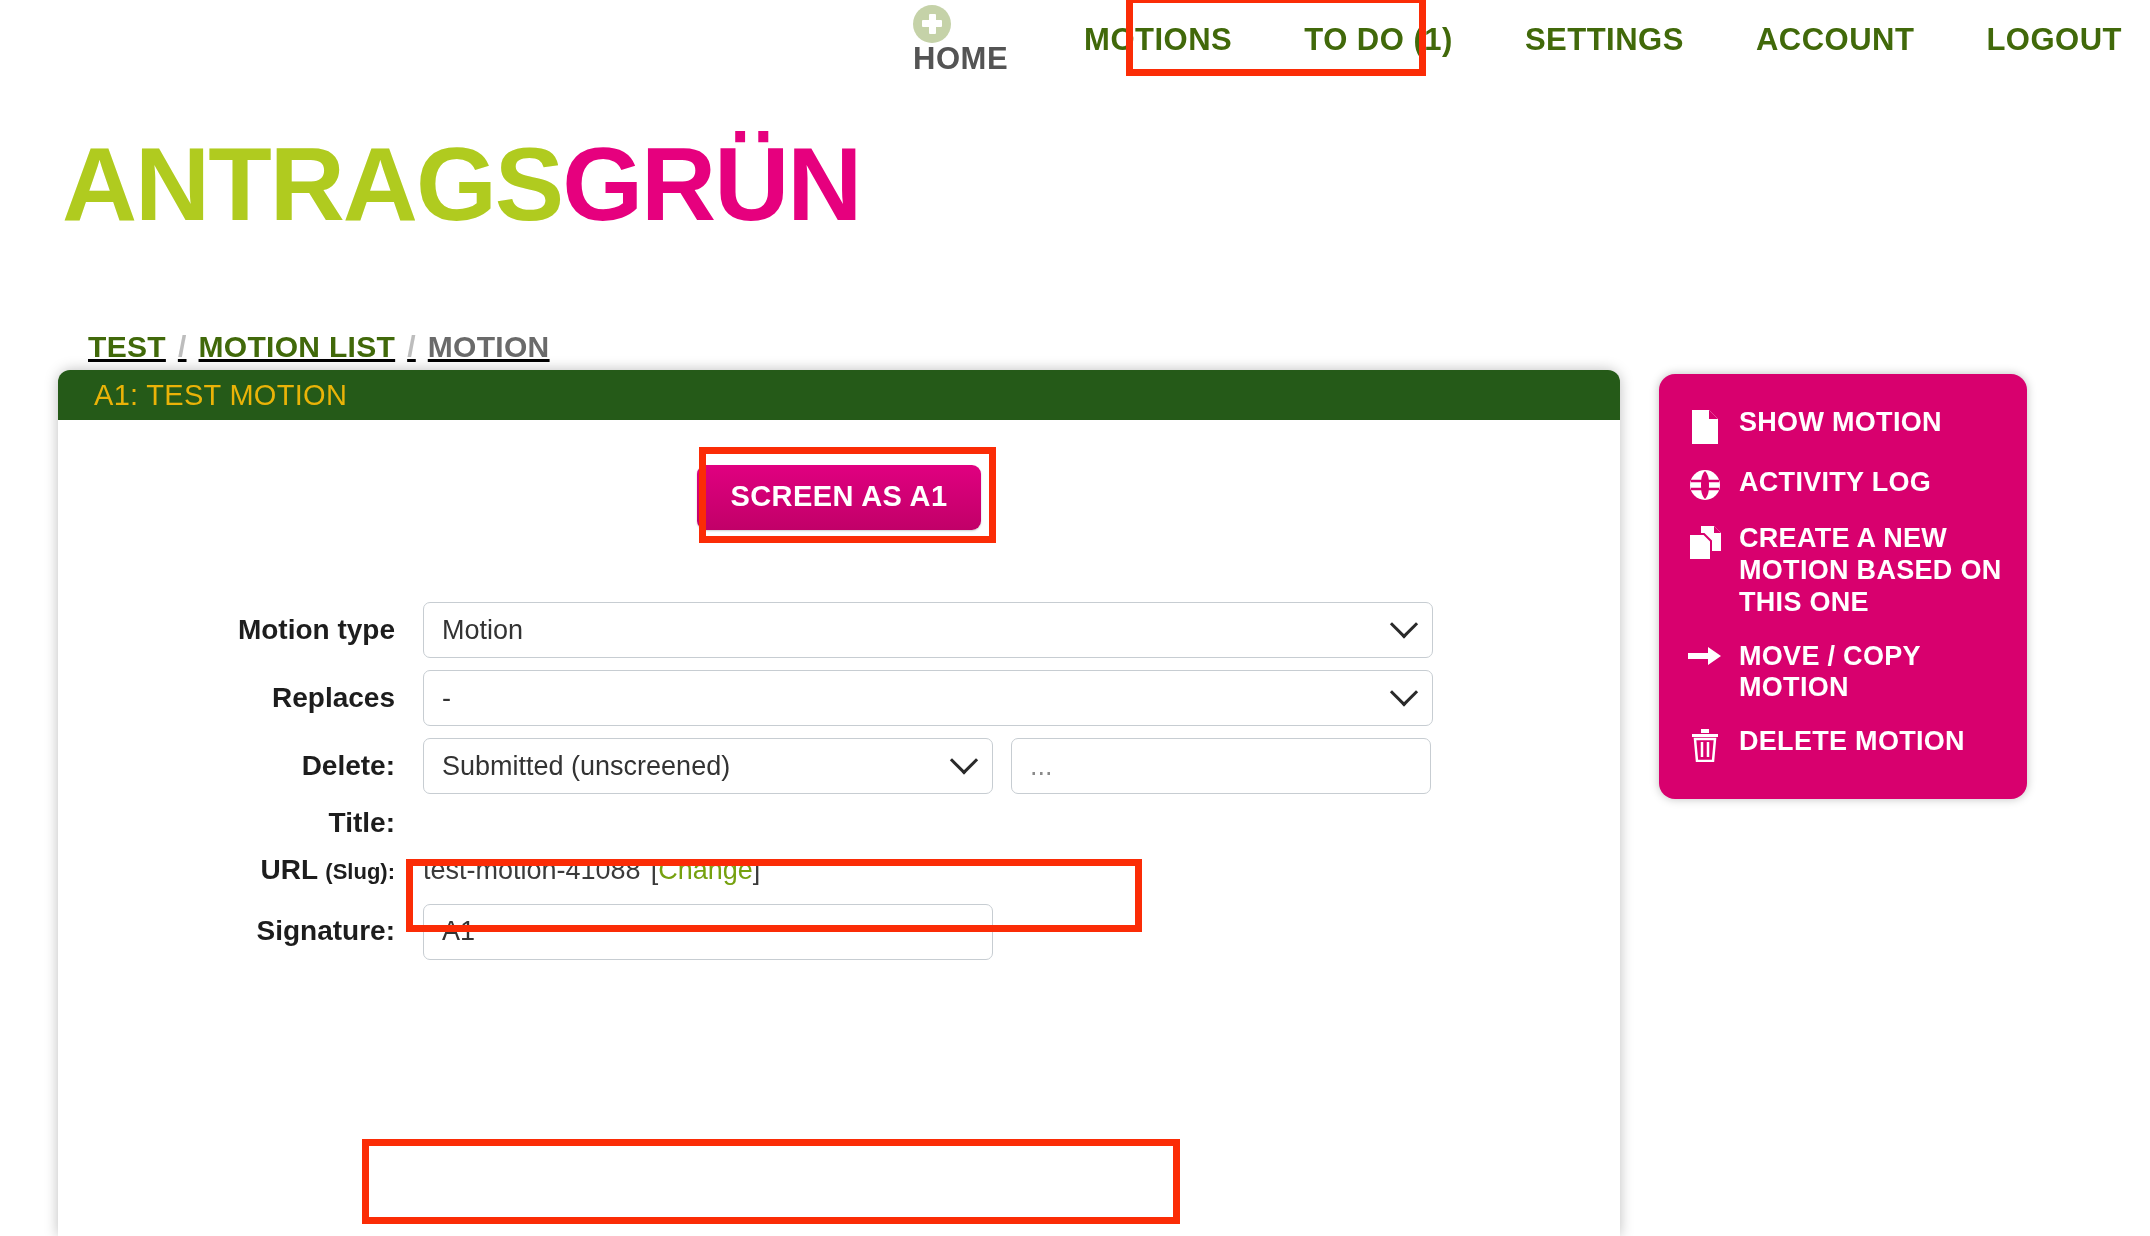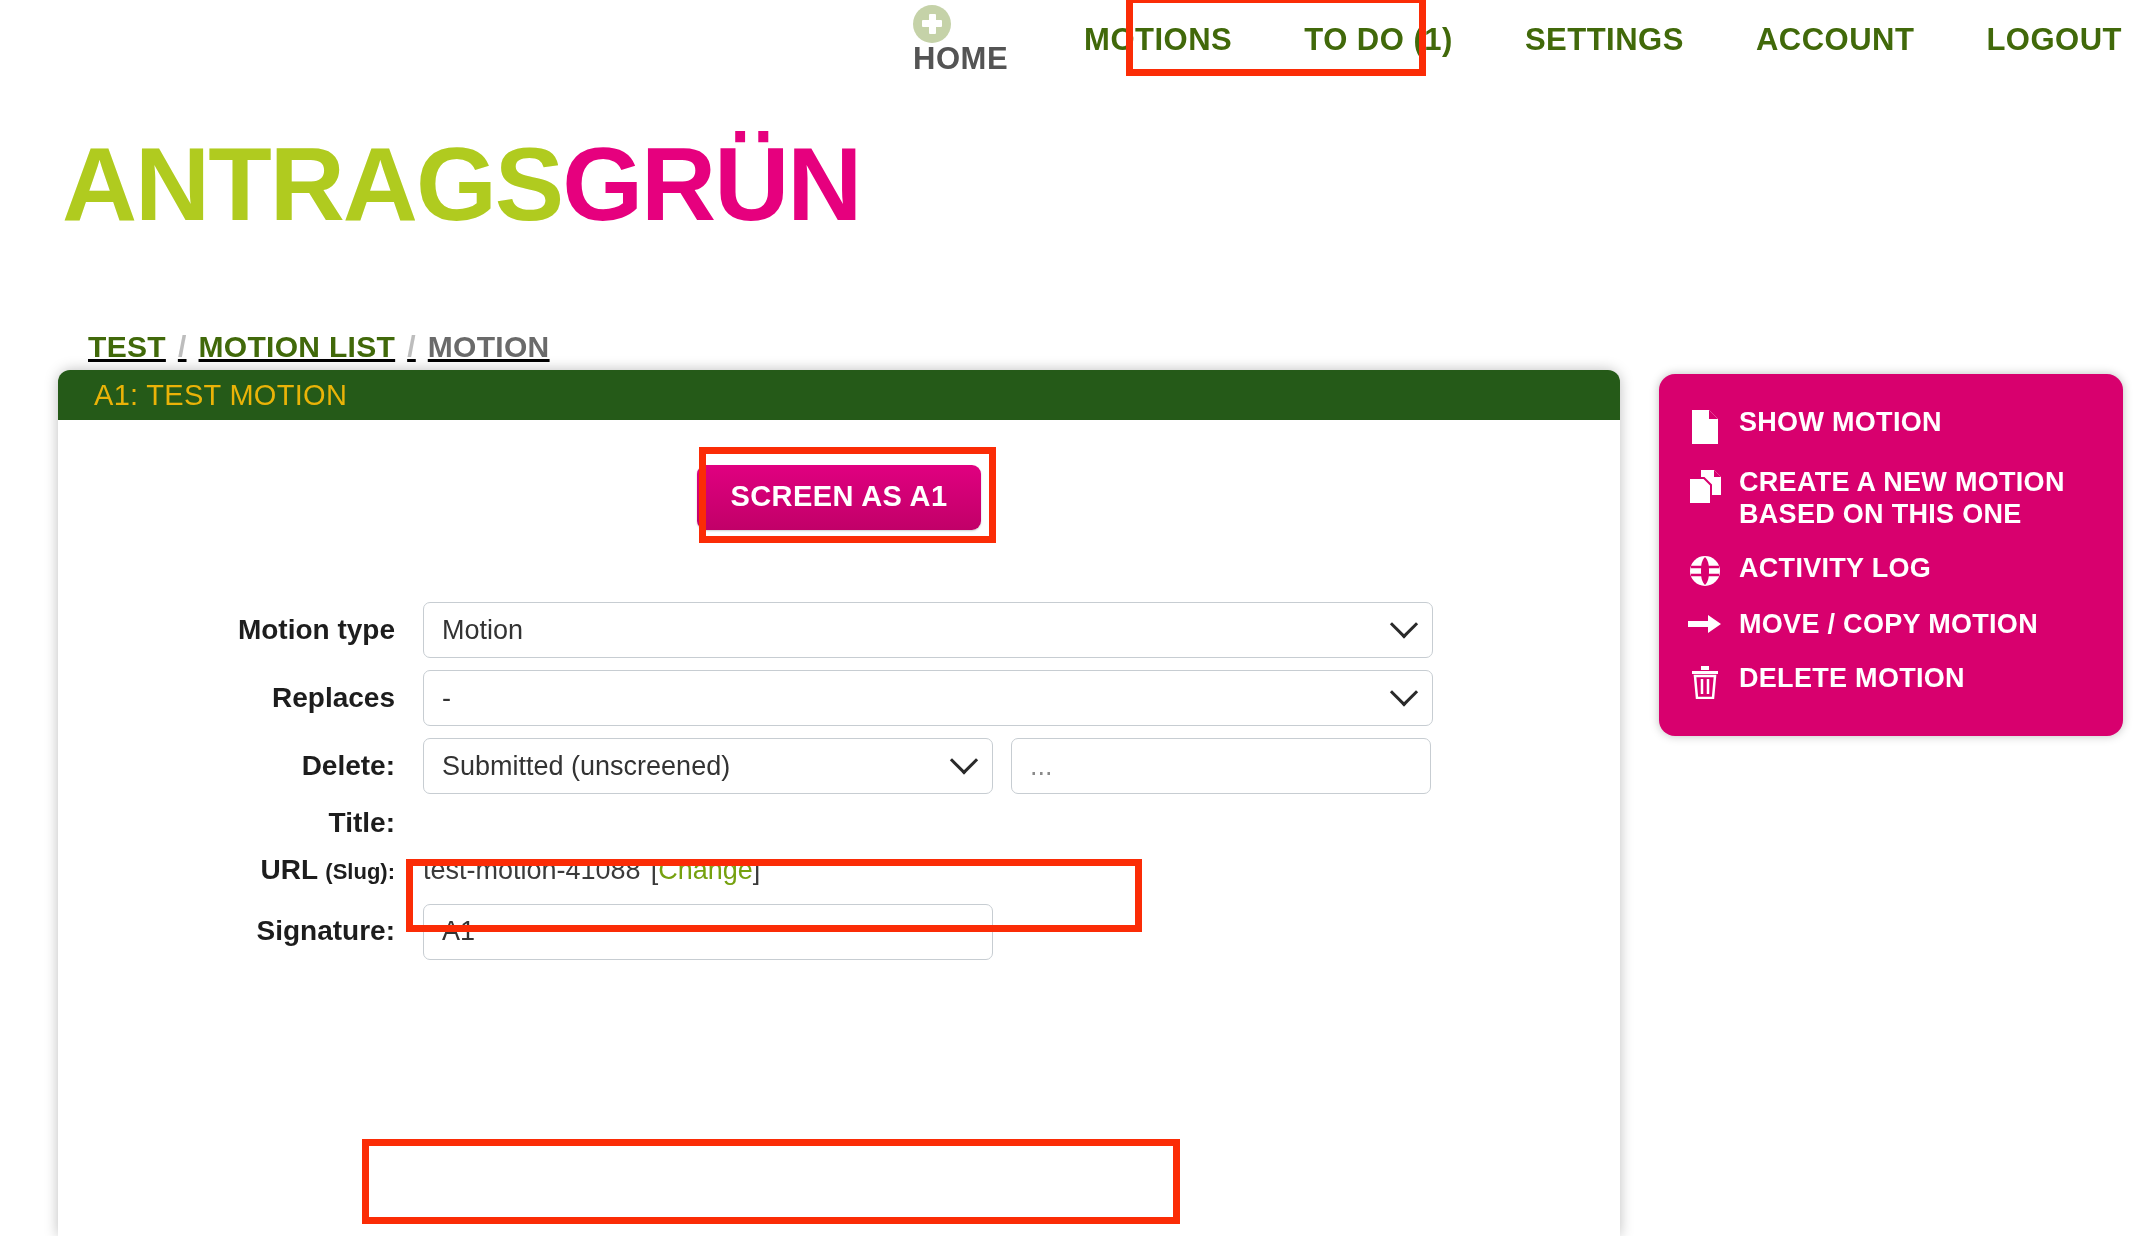--- a/index.html
+++ b/index.html
@@ -130,21 +130,21 @@
     border-bottom: 3px solid #2a2a2a; transform: rotate(45deg) translate(-4px,-4px);
     flex: none;
   }
   .slug-row { display: flex; align-items: center; }
   .slug-text { font-size: 27px; color: #3b3b3b; }
   .slug-link { color: #76a10f; cursor: pointer; }
 
   
   .sidebar {
     position: absolute; left: 1659px; top: 374px;
-    width: 464px; border-radius: 16px;
+    width: 368px; border-radius: 16px;
     background: #d8006e;
     padding: 22px 0 26px 0;
     box-shadow: 0 0 10px rgba(0,0,0,.25);
   }
   .side-item {
     display: flex; align-items: flex-start;
     padding: 11px 24px 11px 26px; cursor: pointer;
     color: #fff;
   }
   .side-ico {
@@ -281,38 +281,38 @@
         <svg width="30" height="36" viewBox="0 0 30 36">
             <path d="M2 1h17l9 9v25H2z" fill="#fff"></path>
             <path d="M19 1v9h9" fill="#d8006e"></path>
           </svg>
       </span>
       <span class="side-label">Show motion</span>
     </div>
 
     <div class="side-item">
       <span class="side-ico">
+        <svg width="32" height="32" viewBox="0 0 32 32">
+            <circle cx="16" cy="16" r="15" fill="#fff"></circle>
+            <path d="M16 2c-3 3-4 7-4 14s1 11 4 14c3-3 4-7 4-14S19 5 16 2z" fill="#d8006e"></path>
+            <path d="M2 12h28M2 20h28" stroke="#d8006e" stroke-width="2.5" fill="none"></path>
+          </svg>
+      </span>
+      <span class="side-label">Activity log</span>
+    </div>
+
+    <div class="side-item">
+      <span class="side-ico">
         <svg width="34" height="36" viewBox="0 0 34 36">
             <path d="M13 1h13l7 7v18H13z" fill="#fff"></path>
             <path d="M26 1v7h7" fill="#d8006e"></path>
             <path d="M1 9h15l7 7v19H1z" fill="#fff" stroke="#d8006e" stroke-width="2"></path>
           </svg>
       </span>
       <span class="side-label">Create a new motion based on this one</span>
-    </div>
-
-    <div class="side-item">
-      <span class="side-ico">
-        <svg width="32" height="32" viewBox="0 0 32 32">
-            <circle cx="16" cy="16" r="15" fill="#fff"></circle>
-            <path d="M16 2c-3 3-4 7-4 14s1 11 4 14c3-3 4-7 4-14S19 5 16 2z" fill="#d8006e"></path>
-            <path d="M2 12h28M2 20h28" stroke="#d8006e" stroke-width="2.5" fill="none"></path>
-          </svg>
-      </span>
-      <span class="side-label">Activity log</span>
     </div>
 
     <div class="side-item">
       <span class="side-ico">
         <svg width="34" height="26" viewBox="0 0 34 26">
             <path d="M0 10h20V4l13 9-13 9v-6H0z" fill="#fff"></path>
           </svg>
       </span>
       <span class="side-label">Move / copy motion</span>
     </div>

